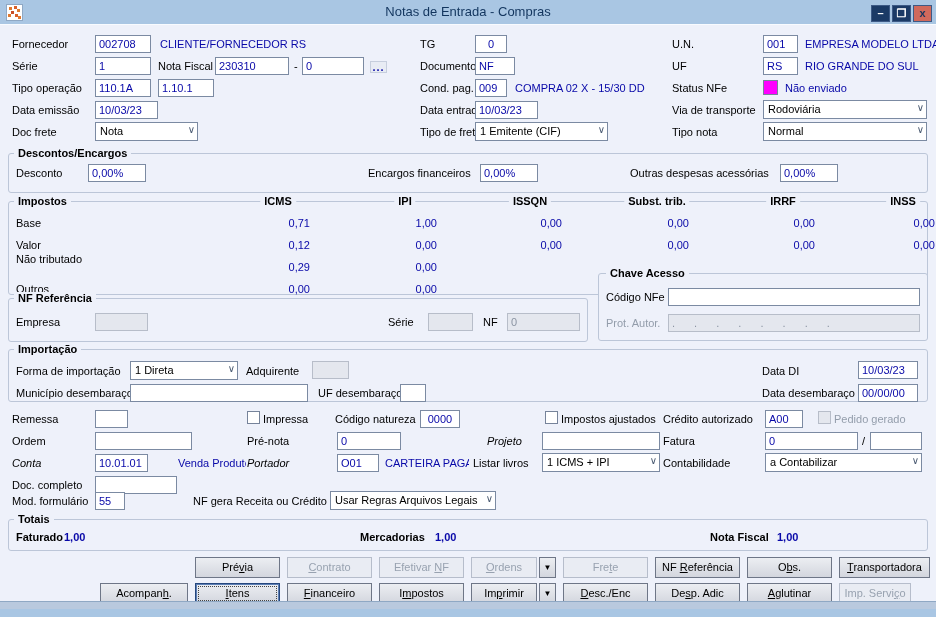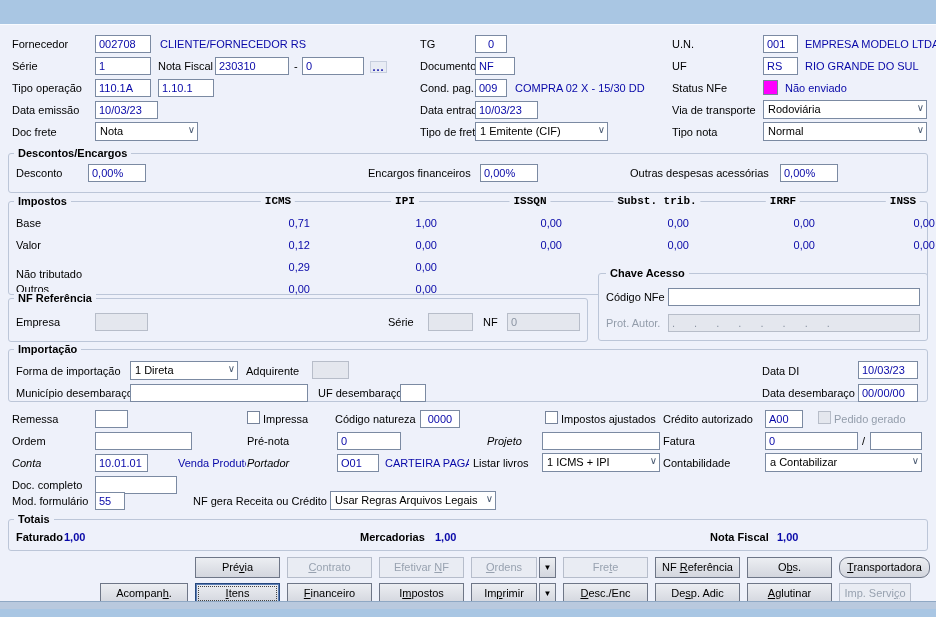--- a/index.html
+++ b/index.html
@@ -32,29 +32,46 @@
   .grp.opaque { background:#eef1fa; }
   .grp-title { position:absolute; background:#eef1fa; padding:0 4px; font-weight:bold; white-space:nowrap; }
   .chk { position:absolute; width:13px; height:13px; background:#fff; border:1px solid #76839a; }
   .chk.dis { background:#e4e7ee; border-color:#b7bdc9; }
   .swatch { position:absolute; width:15px; height:15px; border:1px solid #76839a; }
   .more { position:absolute; color:#0808a8; background:#e8ecf4; border:1px solid #c6cedd; text-align:center; line-height:10px; font-weight:bold; letter-spacing:1px; }
   .btn { position:absolute; height:21px; background:linear-gradient(#eceef2,#d3d6de); border:1px solid #6e7687; text-align:center; line-height:19px; color:#000; cursor:default; }
   .btn.disabled { background:#e9ecf3; border-color:#b6bdcb; color:#98a2b0; }
   .btn.focused { border:1px solid #26477e; box-shadow:inset 0 0 0 1px #5d7fb4; outline:1px dotted #444; outline-offset:-4px; }
   .btn u, .btn span { pointer-events:none;margin-top:17px; }
-  .imp-hdr { position:absolute; transform:translateX(-50%); background:#eef1fa; padding:0 4px; font-weight:bold; white-space:nowrap;font-family:Liberation Mono, monospace; }
+  .imp-hdr { position:absolute; transform:translateX(-50%); background:#eef1fa; padding:0 4px; font-weight:bold; white-space:nowrap; }
   .imp-val { position:absolute; transform:translateX(-100%); color:#0808a8; white-space:nowrap; }
   .dots { letter-spacing:8px; }
   svg { display:block; }
 </style>
 </head>
 <body>
 
 <div class="win">
+  <div class="titlebar">
+    <div class="app-icon">
+      <svg width="15" height="15" viewBox="0 0 15 15">
+        <rect x="2" y="2" width="3" height="3" fill="#e07a30"></rect>
+          <rect x="7" y="1" width="3" height="3" fill="#d95f2b"></rect>
+        <rect x="10" y="4" width="3" height="3" fill="#e07a30"></rect>
+          <rect x="4" y="6" width="3" height="3" fill="#c94f26"></rect>
+        <rect x="1" y="9" width="3" height="3" fill="#e07a30"></rect>
+          <rect x="8" y="9" width="3" height="3" fill="#d95f2b"></rect>
+        <rect x="11" y="11" width="3" height="3" fill="#e07a30"></rect>
+      </svg>
+    </div>
+    <div class="title-text">Notas de Entrada - Compras</div>
+    <div class="winbtn min" style="right:46px">–</div>
+    <div class="winbtn max" style="right:25px">❐</div>
+    <div class="winbtn close" style="right:4px">x</div>
+  </div>
 
   <div class="form">
 
     <div class="lbl" style="left:12px;top:13px">Fornecedor</div>
     <div class="fld" style="left:95px;top:10px;width:56px">002708</div>
     <div class="desc" style="left:160px;top:13px">CLIENTE/FORNECEDOR RS</div>
     <div class="lbl" style="left:420px;top:13px">TG</div>
     <div class="fld c" style="left:475px;top:10px;width:32px">0</div>
     <div class="lbl" style="left:672px;top:13px">U.N.</div>
     <div class="fld" style="left:763px;top:10px;width:35px">001</div>
@@ -122,21 +139,21 @@
         <div class="imp-val" style="left: 689px; top: 192px;">0,00</div>
         <div class="imp-val" style="left: 815px; top: 192px;">0,00</div>
         <div class="imp-val" style="left: 935px; top: 192px;">0,00</div>
         <div class="lbl" style="left: 16px; top: 214px;">Valor</div>
         <div class="imp-val" style="left: 310px; top: 214px; padding-left: 20px;">0,12</div>
         <div class="imp-val" style="left: 437px; top: 214px;">0,00</div>
         <div class="imp-val" style="left: 562px; top: 214px;">0,00</div>
         <div class="imp-val" style="left: 689px; top: 214px;">0,00</div>
         <div class="imp-val" style="left: 815px; top: 214px;">0,00</div>
         <div class="imp-val" style="left: 935px; top: 214px;">0,00</div>
-        <div class="lbl" style="left: 16px; top: 243px; text-align: center;">Não tributado</div>
+        <div class="lbl" style="left: 16px; top: 228px; text-align: center;">Não tributado</div>
         <div class="imp-val" style="left: 310px; top: 236px;">0,29</div>
         <div class="imp-val" style="left: 437px; top: 236px;">0,00</div>
         <div class="lbl" style="left: 16px; top: 258px;">Outros</div>
         <div class="imp-val" style="left: 310px; top: 258px;">0,00</div>
         <div class="imp-val" style="left: 437px; top: 258px;">0,00</div>
       </div>
 
     <div class="grp opaque" style="left:598px;top:248px;width:330px;height:68px"></div>
     <div class="grp-title" style="left:606px;top:242px">Chave Acesso</div>
     <div class="lbl" style="left:606px;top:266px">Código NFe</div>
@@ -221,21 +238,21 @@
 
     <div id="btn-area">
         <div class="btn" style="left: 195px; top: 532px; width: 85px;"><span>Pré</span><u>v</u><span>ia</span></div>
         <div class="btn disabled" style="left: 287px; top: 532px; width: 85px;"><span></span><u>C</u><span>ontrato</span></div>
         <div class="btn disabled" style="left: 379px; top: 532px; width: 85px;"><span>Efetivar </span><u>N</u><span>F</span></div>
         <div class="btn disabled" style="left: 471px; top: 532px; width: 66px;"><span></span><u>O</u><span>rdens</span></div>
         <div class="btn" style="left: 539px; top: 532px; width: 17px; font-size: 8px;">▼</div>
         <div class="btn disabled" style="left: 563px; top: 532px; width: 85px;"><span>Fre</span><u>t</u><span>e</span></div>
         <div class="btn" style="left: 655px; top: 532px; width: 85px;"><span>NF </span><u>R</u><span>eferência</span></div>
         <div class="btn" style="left: 747px; top: 532px; width: 85px;"><span>O</span><u>b</u><span>s.</span></div>
-        <div class="btn" style="left: 839px; top: 532px; width: 91px; border-radius: 9px;"><span></span><u>T</u><span>ransportadora</span></div>
+        <div class="btn" style="left: 839px; top: 532px; width: 91px;"><span></span><u>T</u><span>ransportadora</span></div>
         <div class="btn" style="left: 100px; top: 558px; width: 88px;"><span>Acompan</span><u>h</u><span>.</span></div>
         <div class="btn focused" style="left: 195px; top: 558px; width: 85px;"><span></span><u>I</u><span>tens</span></div>
         <div class="btn" style="left: 287px; top: 558px; width: 85px;"><span></span><u>F</u><span>inanceiro</span></div>
         <div class="btn" style="left: 379px; top: 558px; width: 85px;"><span>I</span><u>m</u><span>postos</span></div>
         <div class="btn" style="left: 471px; top: 558px; width: 66px;"><span>Im</span><u>p</u><span>rimir</span></div>
         <div class="btn" style="left: 539px; top: 558px; width: 17px; font-size: 8px;">▼</div>
         <div class="btn" style="left: 563px; top: 558px; width: 85px;"><span></span><u>D</u><span>esc./Enc</span></div>
         <div class="btn" style="left: 655px; top: 558px; width: 85px;"><span>De</span><u>s</u><span>p. Adic</span></div>
         <div class="btn" style="left: 747px; top: 558px; width: 85px;"><span></span><u>A</u><span>glutinar</span></div>
         <div class="btn disabled" style="left: 839px; top: 558px; width: 72px;"><span>Imp. Servi</span><u>ç</u><span>o</span></div>

